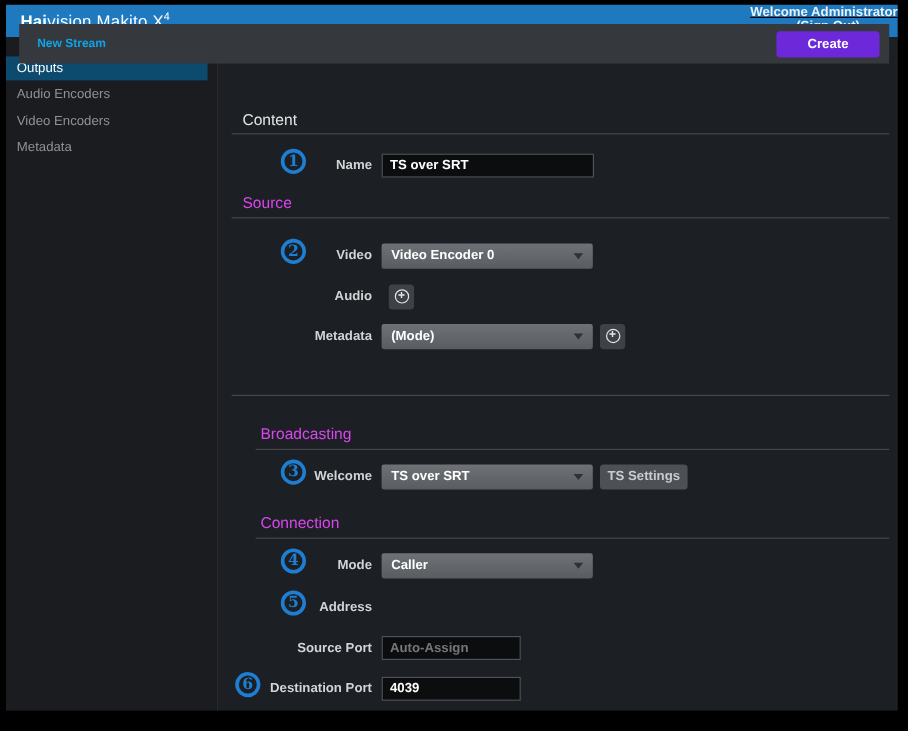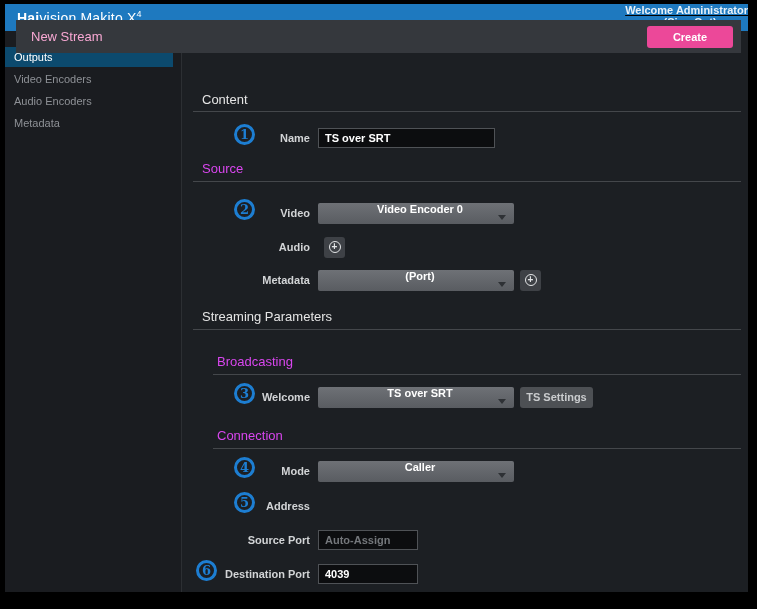--- a/index.html
+++ b/index.html
@@ -29,46 +29,46 @@
                color:#8e9196; margin-bottom:2px; cursor:pointer; }
   .side-list { margin-top:16px; }
   .side-item.selected { background:#0c4a6e; color:#fff; margin-right:8px; }
   .vsep { position:absolute; left:176px; top:27px; bottom:0; width:1px; background:#2c2f33; }
 
   
   .main { position:absolute; left:177px; top:27px; right:0; bottom:0; background:#1c1f23; }
 
   .toolbar { position:absolute; left:11px; top:16px; right:7px; height:33px; background:#35383d;
              display:flex; align-items:center; }
-  .toolbar-title { color:#f9a8d4; font-size:13px; font-weight:normal; margin-left:15px; }
-  .create-btn { margin-left:auto; margin-right:8px; background:#ec4899; color:#fff;
+  .toolbar-title { color:#0ea5e9; font-size:10px; font-weight:bold; margin-left:15px; }
+  .create-btn { margin-left:auto; margin-right:8px; background:#6d28d9; color:#fff;
                 font-size:11px; font-weight:bold; border:none; border-radius:3px;
                 width:86px; height:22px; cursor:pointer; }
 
   .sec-h { position:absolute; font-size:13px; }
   .sec-h.orange { color:#e5e5e5; }
   .sec-h.gray { color:#d946ef; }
   .sec-line { position:absolute; height:1px; background:#44474b; right:7px; }
 
   .form-row { position:absolute; left:160px; right:7px; height:22px;
               display:flex; align-items:center; }
   .step-circle { position:absolute; left:69px; top:-3px; width:21px; height:21px;
                  border:3px solid #1d7ed2; border-radius:50%; color:#1d7ed2;
                  font-family:"DejaVu Serif", serif; font-weight:bold; font-size:13px;
                  display:flex; align-items:center; justify-content:center; }
   .row-label { width:145px; text-align:right; font-size:11px; font-weight:bold;
                color:#d2d4d6; flex:none; }
   .ctl-gap { width:8px; flex:none; }
   .txt-input { width:177px; height:20px; background:#0c0d0f; border:1px solid #4f5256;
                color:#fff; font-size:11px; font-weight:bold; padding:0 6px;
                font-family:"Liberation Sans", sans-serif; }
-  .txt-input.short { width:100px; }
+  .txt-input.short { width:116px; }
   .txt-input::placeholder { color:#74777b; font-weight:bold; }
-  .dropdown { width:196px; height:21px; background:linear-gradient(#6e7176,#595c61);
-              border-radius:2px; display:flex; align-items:center; cursor:pointer;flex-direction:column; }
+  .dropdown { width:176px; height:21px; background:linear-gradient(#6e7176,#595c61);
+              border-radius:2px; display:flex; align-items:center; cursor:pointer; }
   .dd-value { color:#fff; font-size:11px; font-weight:bold; margin-left:8px; }
   .dd-arrow { margin-left:auto; margin-right:8px; width:0; height:0;
               border-left:4px solid transparent; border-right:4px solid transparent;
               border-top:5px solid #2e3135; }
   .sq-btn { width:21px; height:21px; margin-left:6px; background:#3e4146; border:none;
             border-radius:3px; display:flex; align-items:center; justify-content:center; cursor:pointer; }
   .plus-ring { width:12px; height:12px; border:1px solid #e3e5e7; border-radius:50%;
                color:#e3e5e7; font-size:10px; font-weight:bold; line-height:10px;
                display:flex; align-items:center; justify-content:center; }
   .gray-btn { width:73px; height:21px; margin-left:6px; background:#4d5054; border:none;
@@ -132,22 +132,22 @@
           <i></i>
       </span>
       <span class="tdiv"></span>
       <span class="pad-r"></span>
     </div>
   </div>
 
   <div class="sidebar">
     <div class="side-list">
       <div class="side-item selected">Outputs</div>
+      <div class="side-item">Audio Encoders</div>
       <div class="side-item">Video Encoders</div>
-      <div class="side-item">Audio Encoders</div>
       <div class="side-item">Metadata</div>
     </div>
   </div>
   <div class="vsep"></div>
 
   <div class="main"></div>
 
   <div class="toolbar">
     <span class="toolbar-title">New Stream</span>
     <button class="create-btn">Create</button>
@@ -181,29 +181,28 @@
     <span class="ctl-gap"></span>
     <button class="sq-btn">
       <span class="plus-ring">+</span>
     </button>
   </div>
 
   <div class="form-row" id="row-metadata">
     <span class="row-label">Metadata</span>
     <span class="ctl-gap"></span>
     <div class="dropdown">
-      <span class="dd-value">(Port)</span>
+      <span class="dd-value">(Mode)</span>
       <span class="dd-arrow"></span>
     </div>
     <button class="sq-btn">
       <span class="plus-ring">+</span>
     </button>
   </div>
 
-  <div class="sec-h orange" id="hdr-sp">Streaming Parameters</div>
   <div class="sec-line" id="ln-sp"></div>
 
   <div class="sec-h gray" id="hdr-broadcasting">Broadcasting</div>
   <div class="sec-line" id="ln-broadcasting"></div>
 
   <div class="form-row" id="row-protocol">
     <span class="step-circle">3</span>
     <span class="row-label">Welcome</span>
     <span class="ctl-gap"></span>
     <div class="dropdown">

